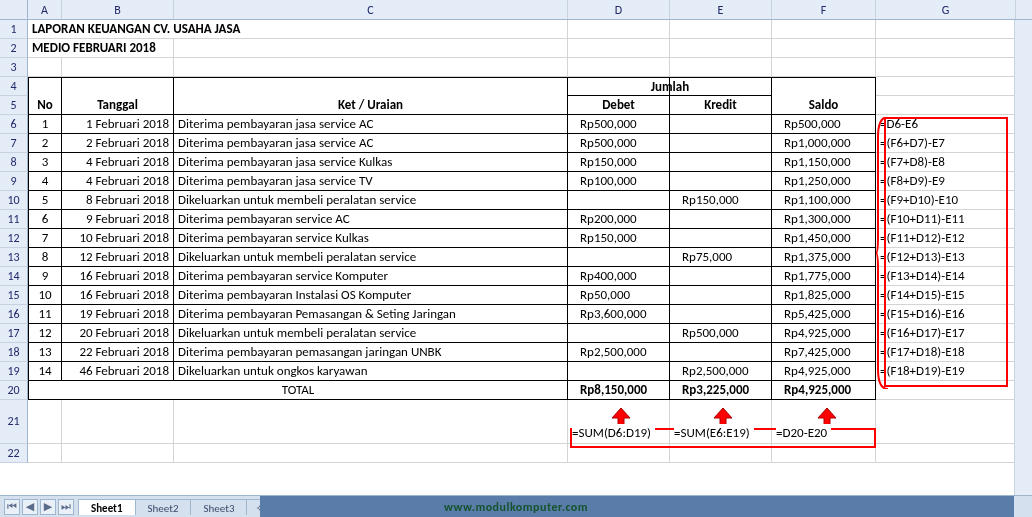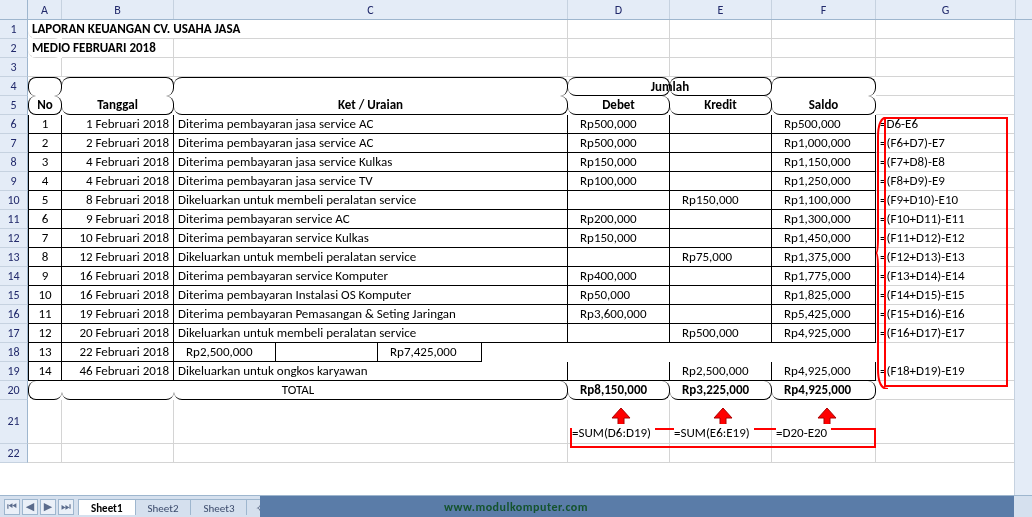--- a/index.html
+++ b/index.html
@@ -17,21 +17,21 @@
 .cA { width: 34px; }
 .cB { width: 112px; }
 .cC { width: 394px; }
 .cD { width: 102px; }
 .cE { width: 102px; }
 .cF { width: 104px; }
 .cG { width: 140px; }
 
 .row { display: flex; height: 19px; }
 .cell { border-right: 1px solid #d4d4d4; border-bottom: 1px solid #d4d4d4; padding: 0 4px; line-height: 18px; white-space: nowrap; overflow: visible; position: relative; }
-.bold { font-weight: bold; border-radius: 8px; }
+.bold { font-weight: bold; }
 .center { text-align: center; }
 .right { text-align: right; }
 
 
 .bt { border-top: 1px solid #000; text-decoration: underline; }
 .bb { border-bottom: 1px solid #000; }
 .bl { border-left: 1px solid #000; }
 .br { border-right: 1px solid #000; }
 
 .money { display: flex; justify-content: flex-start; padding-left: 8px; }
@@ -372,33 +372,35 @@
             <span class="cur">Rp</span>
             <span class="amt">4,925,000</span>
           </div>
         </div>
         <div class="cell cG">=(F16+D17)-E17</div>
       </div>
       <div class="row">
         <div class="rh">18</div>
         <div class="cell cA center bl br bb">13</div>
         <div class="cell cB right br bb">22 Februari 2018</div>
+        <div class="cell cC br bb">Diterima pembayaran pemasangan jaringan UNBK</div>
         <div class="cell cD br bb">
           <div class="money">
             <span class="cur">Rp</span>
             <span class="amt">2,500,000</span>
           </div>
         </div>
         <div class="cell cE br bb"></div>
         <div class="cell cF br bb">
           <div class="money">
             <span class="cur">Rp</span>
             <span class="amt">7,425,000</span>
           </div>
         </div>
+        <div class="cell cG">=(F17+D18)-E18</div>
       </div>
       <div class="row">
         <div class="rh">19</div>
         <div class="cell cA center bl br bb">14</div>
         <div class="cell cB right br bb">46 Februari 2018</div>
         <div class="cell cC br bb">Dikeluarkan untuk ongkos karyawan</div>
         <div class="cell cD br bb"></div>
         <div class="cell cE br bb">
           <div class="money">
             <span class="cur">Rp</span>

